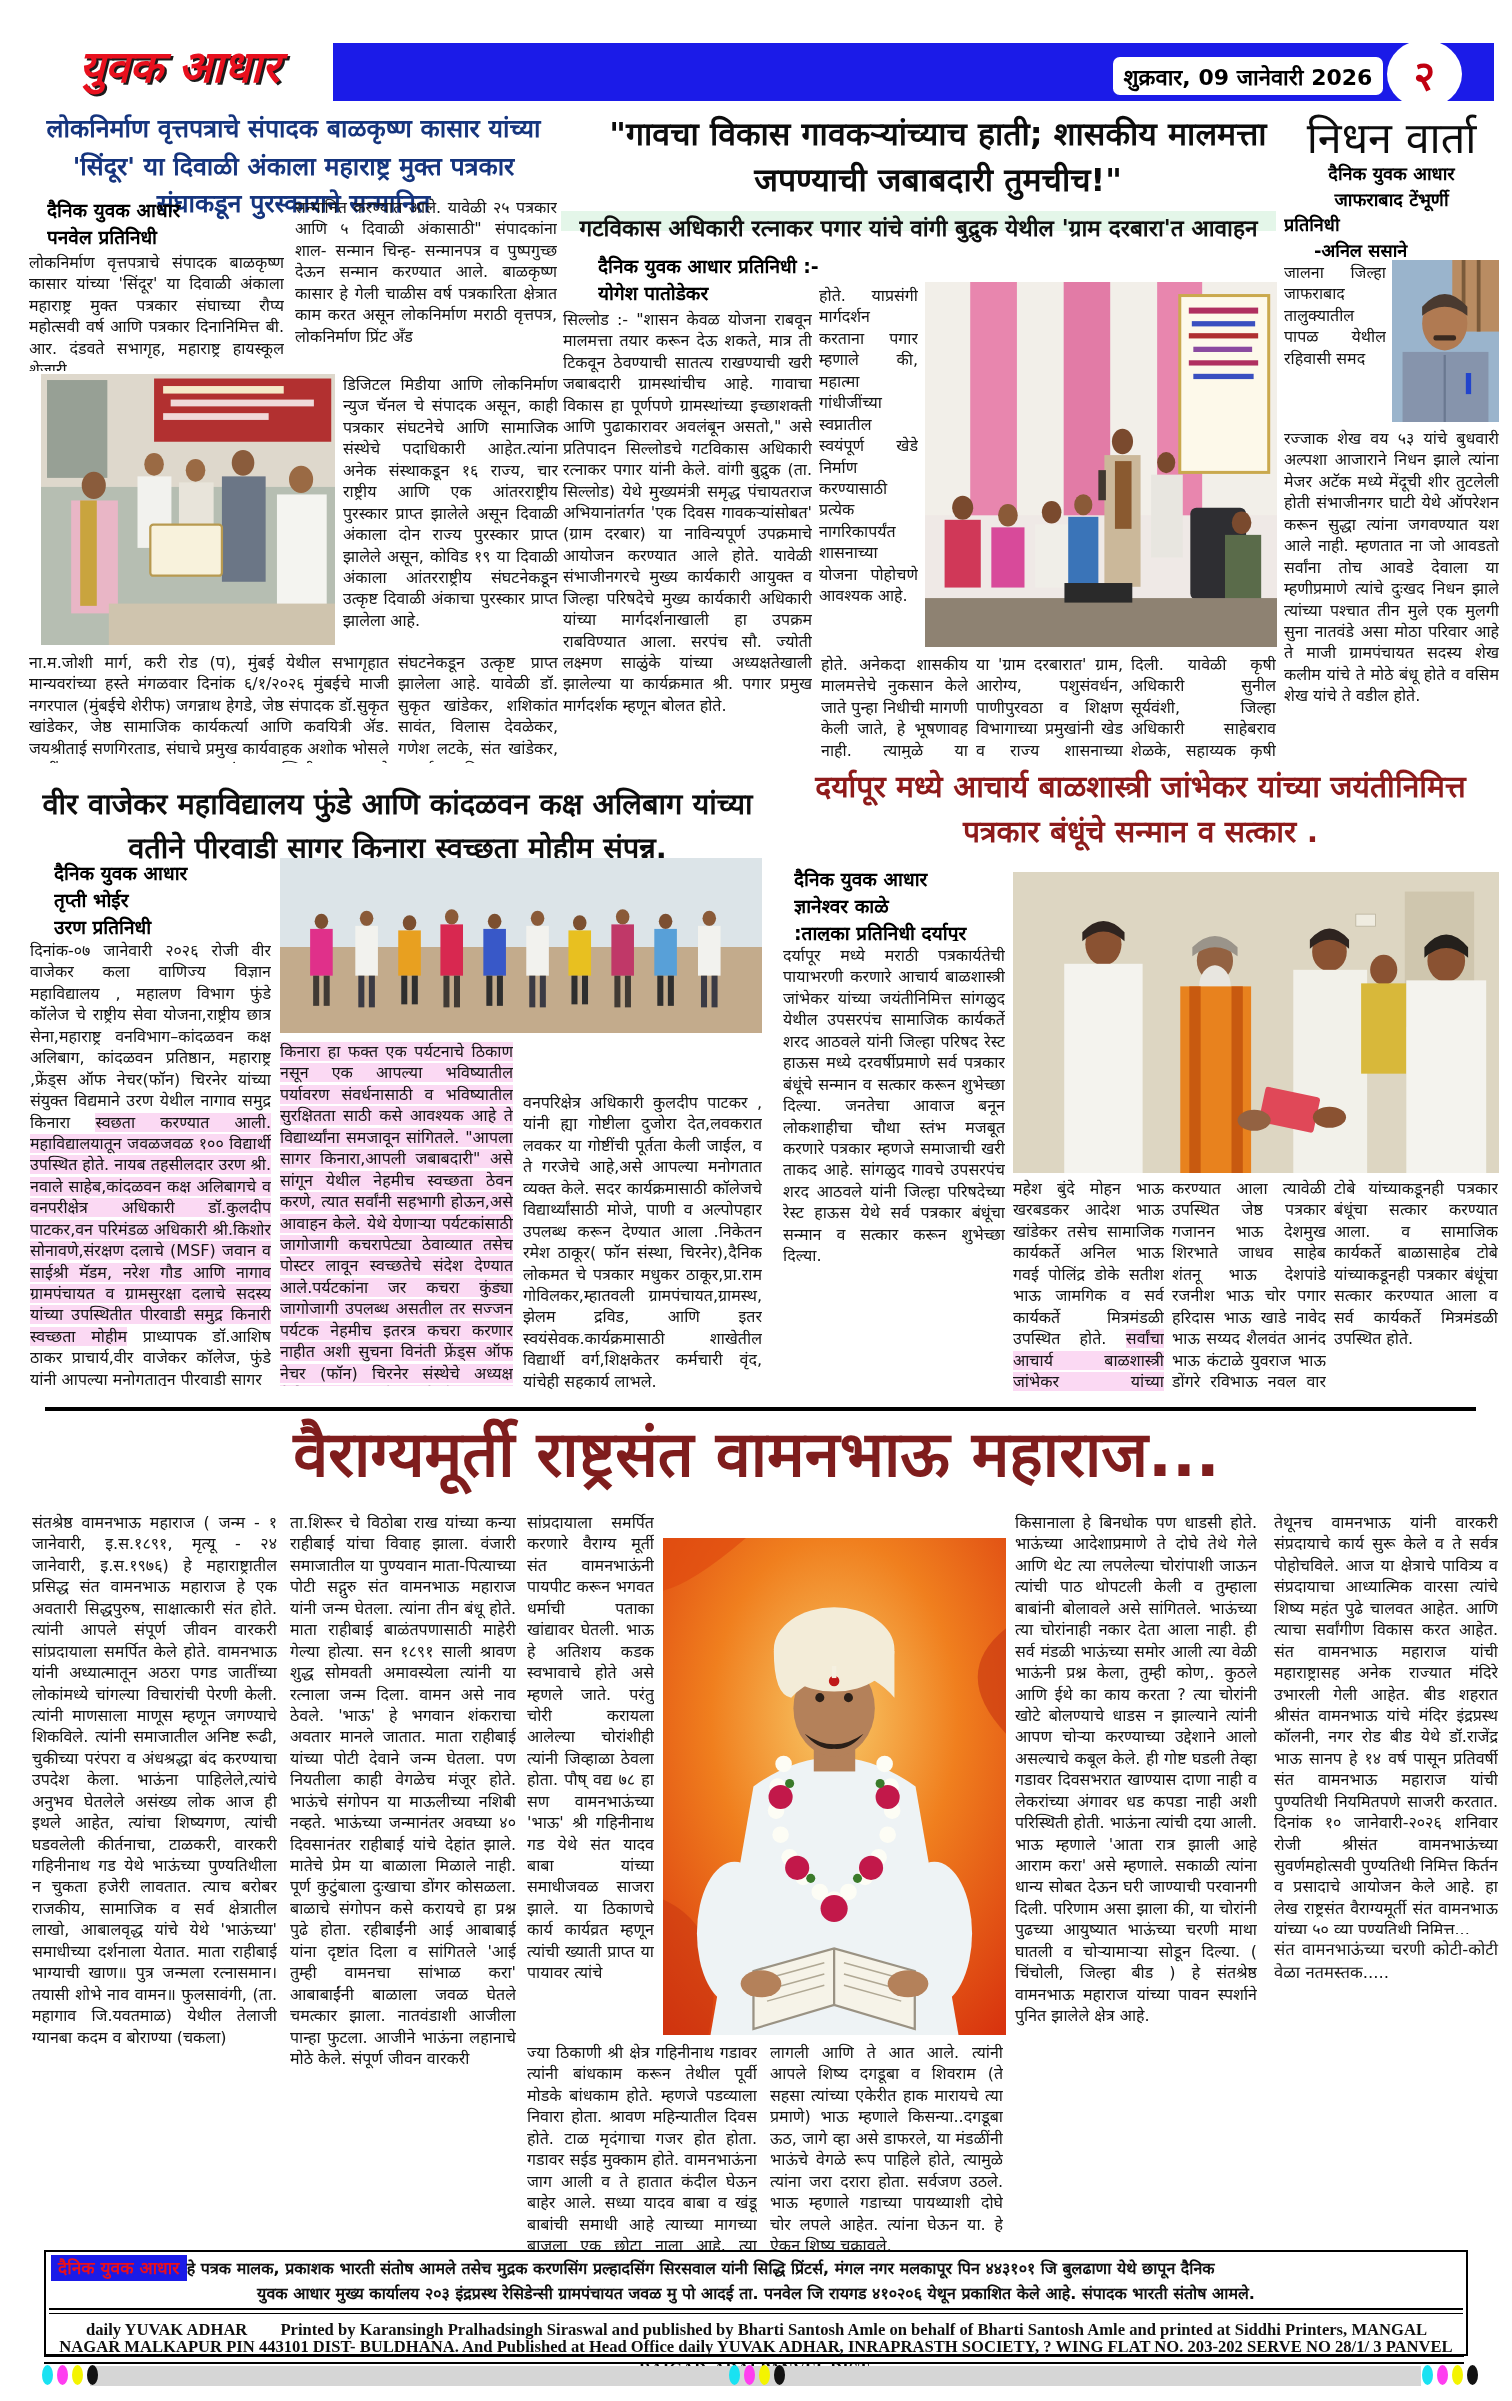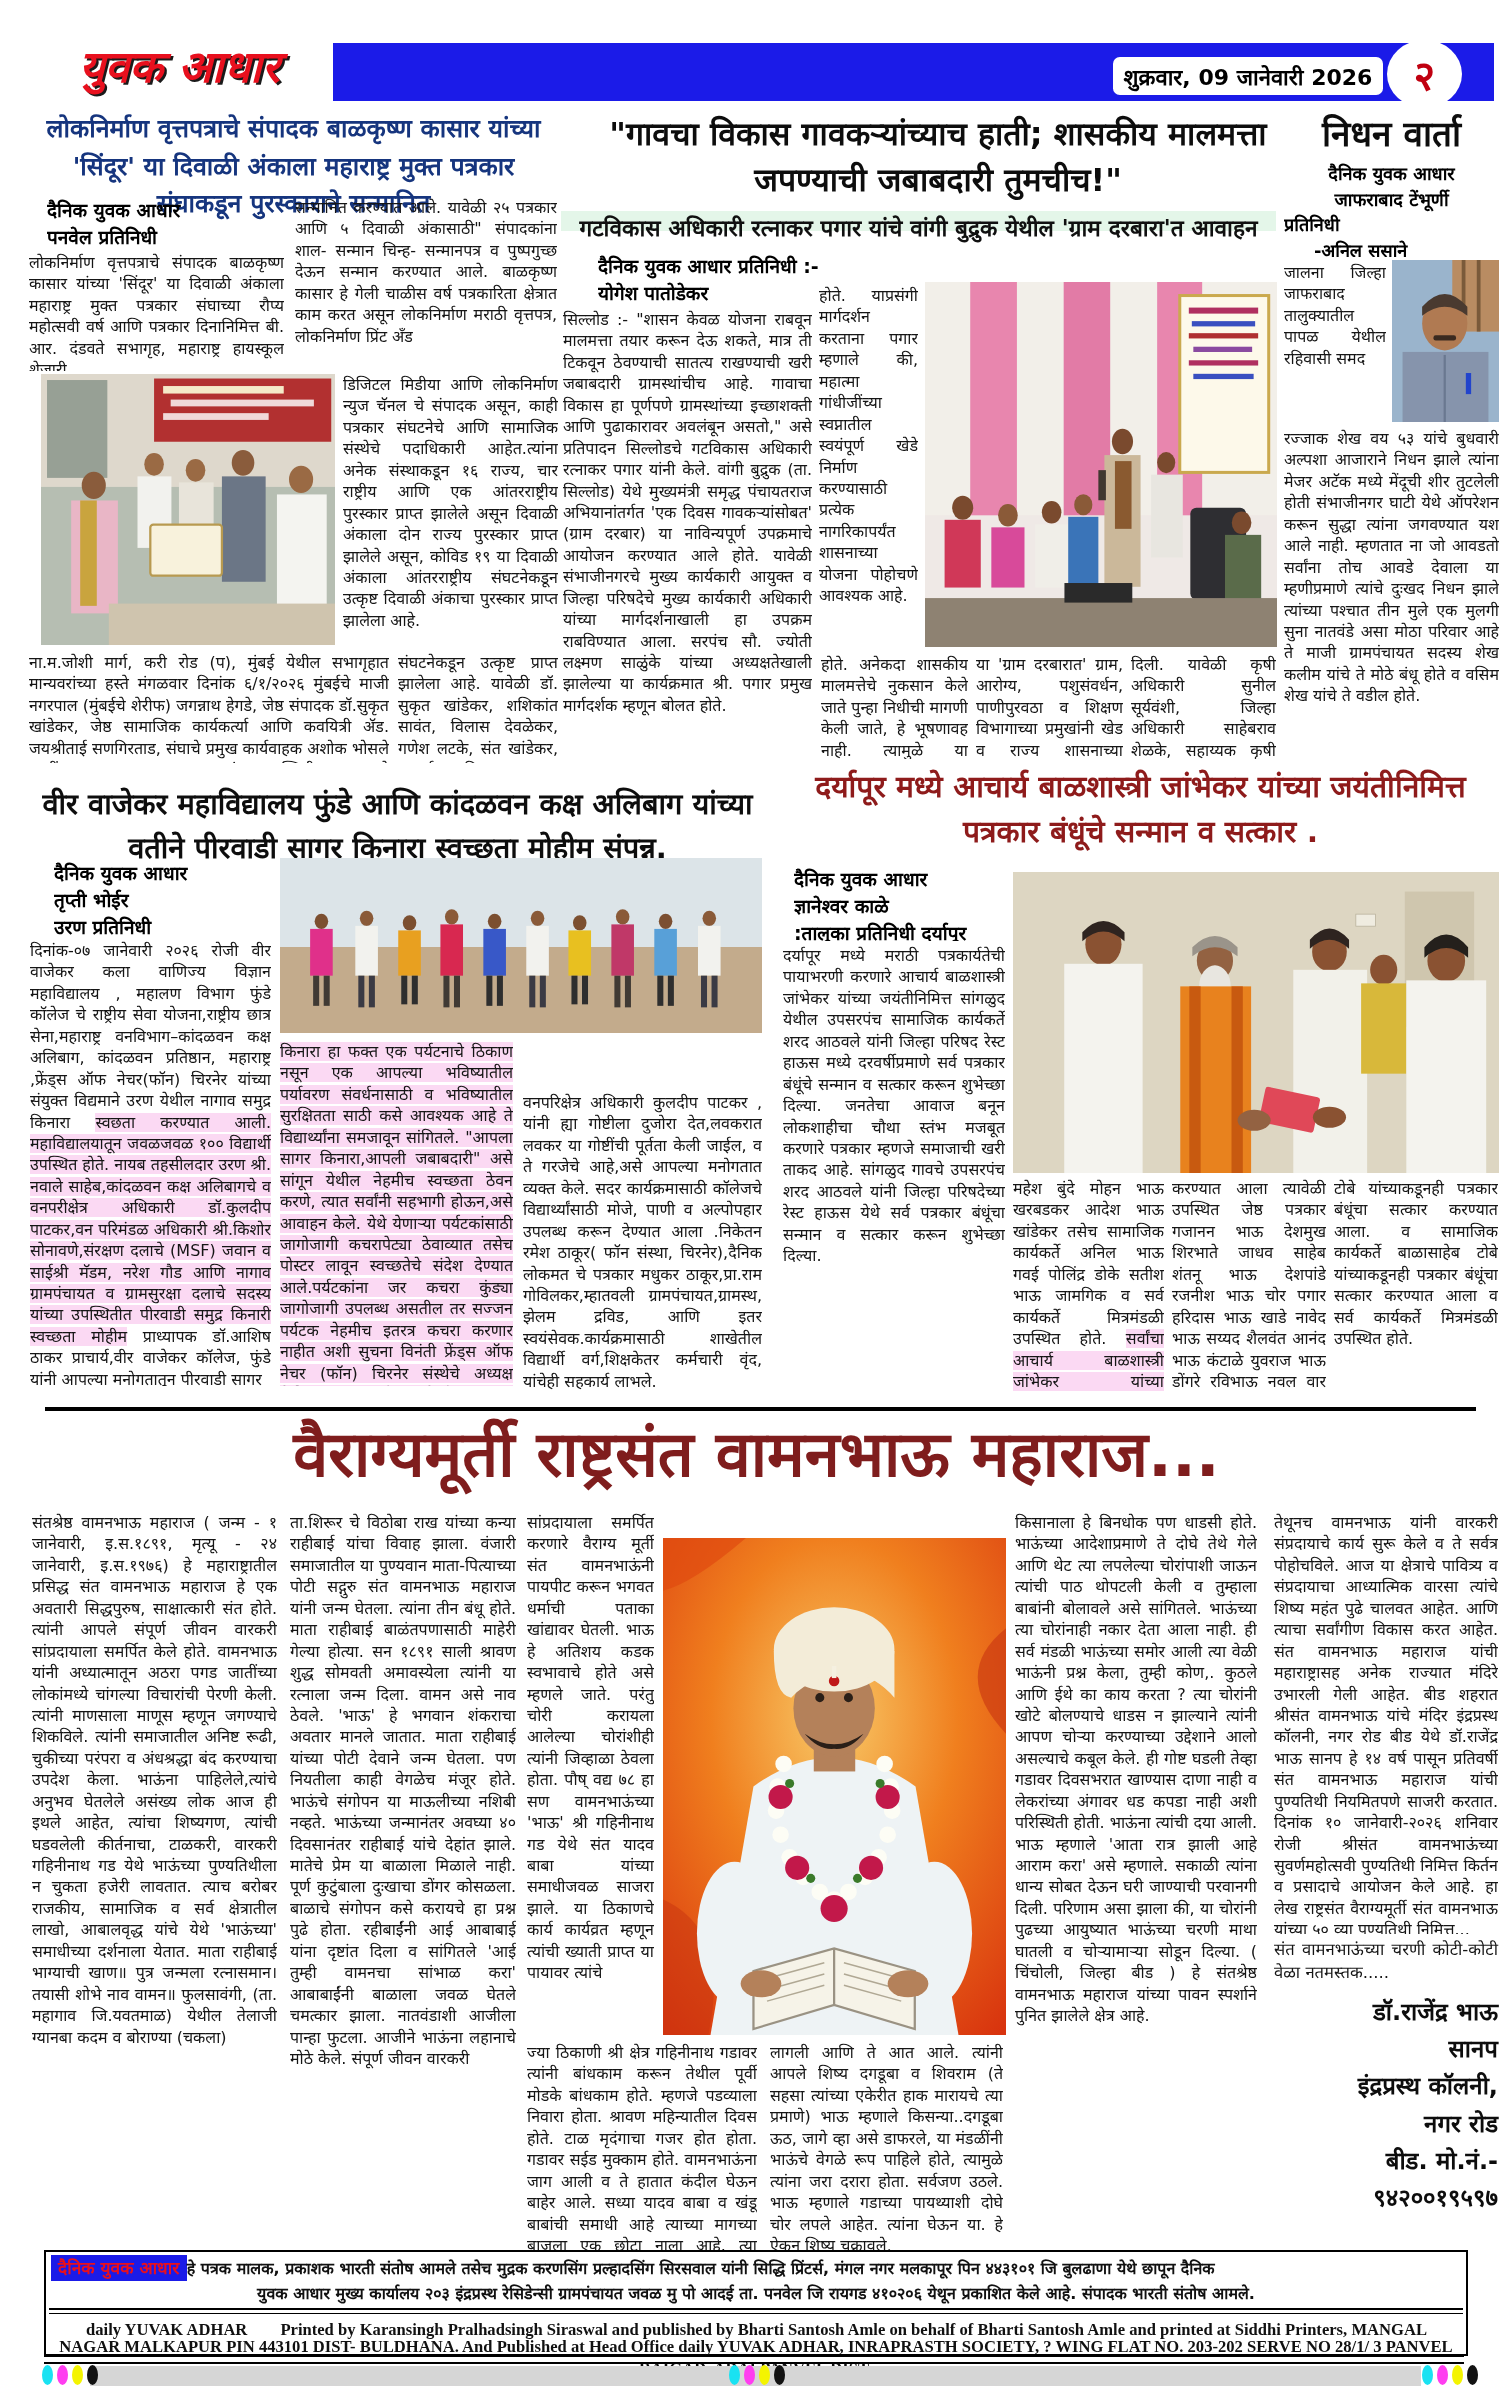--- a/index.html
+++ b/index.html
@@ -12,21 +12,21 @@
   .photo{position:absolute;overflow:hidden;background:#cfcfcf;}
   .photo svg{display:block;width:100%;height:100%;}
   .masthead-bar{background:#1b1be8;}
   .logo-box{background:#fff;display:flex;align-items:center;justify-content:center;}
   .logo-text{color:#e8101e;font-size:44px;font-weight:800;font-style:italic;text-shadow:2.3px 2.3px 0 #1a1a1a;white-space:nowrap;}
   .date-box{background:#fff;border-radius:6.8px;display:flex;align-items:center;justify-content:center;font-weight:700;font-size:22px;color:#000;}
   .page-num{background:#fff;border-radius:50%;display:flex;align-items:center;justify-content:center;color:#c00010;font-size:41px;font-weight:700;}
   .h-art1{position:absolute;font-weight:700;text-align:center;color:#16357e;font-size:25px;line-height:1.5;}
   .h-art2{position:absolute;font-weight:700;text-align:center;color:#0d0d0d;font-size:32px;line-height:1.45;}
   .subhead{position:absolute;background:#e4f6e9;font-weight:700;font-size:22.6px;text-align:center;color:#101010;line-height:1.55;}
-  .h-art3{position:absolute;font-weight:700;text-align:center;color:#0d0d0d;font-size:35px;line-height:1.2;}
+  .h-art3{position:absolute;font-weight:400;text-align:center;color:#0d0d0d;font-size:43px;line-height:1.2;}
   .h-art4{position:absolute;font-weight:700;text-align:center;color:#0d0d0d;font-size:29px;line-height:1.5;margin-top:16px;}
   .h-art5{position:absolute;font-weight:700;text-align:center;color:#8e1b1b;font-size:30px;line-height:1.5;}
   .rule{position:absolute;background:#000;}
   .h-art6{position:absolute;font-weight:700;text-align:center;color:#7f1d1d;font-size:63px;line-height:1.15;white-space:nowrap;}
   .closing{position:absolute;font-size:16.6px;line-height:1.4;color:#151515;text-align:justify;}
   .sig{position:absolute;font-weight:700;font-size:24px;line-height:1.55;text-align:right;color:#0d0d0d;}
   .footer-box{position:absolute;border:2.3px solid #000;background:#fff;}
   .footer-row1{position:absolute;left:4.5px;top:3px;right:4.5px;height:25.6px;display:flex;align-items:center;}
   .footer-logo{background:#1b1be8;color:#e8101e;font-weight:700;font-size:17.3px;padding:1.5px 7.5px;white-space:nowrap;}
   .footer-m1{flex:1;font-size:16px;font-weight:600;color:#111;}
@@ -338,28 +338,20 @@
       </g>
       <ellipse cx="130" cy="592" rx="27" ry="18" fill="#b4815a"></ellipse>
       <ellipse cx="325" cy="592" rx="27" ry="18" fill="#b4815a"></ellipse>
     </svg>
   </div>
   <div class="col" style="left:527px;top:2042px;width:230px;height:209px;">ज्या ठिकाणी श्री क्षेत्र गहिनीनाथ गडावर त्यांनी बांधकाम करून तेथील पूर्वी मोडके बांधकाम होते. म्हणजे पडव्याला निवारा होता. श्रावण महिन्यातील दिवस होते. टाळ मृदंगाचा गजर होत होता. गडावर सईड मुक्काम होते. वामनभाऊंना जाग आली व ते हातात कंदील घेऊन बाहेर आले. सध्या यादव बाबा व खंडू बाबांची समाधी आहे त्याच्या मागच्या बाजूला एक छोटा नाला आहे. त्या नाल्याला त्यावेळी लोटक्याचे पाणी होते. त्या नाल्यात चोर लपल्याची चाहूल भाऊंना</div>
   <div class="col" style="left:770px;top:2042px;width:233px;height:209px;">लागली आणि ते आत आले. त्यांनी आपले शिष्य दगडूबा व शिवराम (ते सहसा त्यांच्या एकेरीत हाक मारायचे त्या प्रमाणे) भाऊ म्हणाले किसन्या..दगडूबा ऊठ, जागे व्हा असे डाफरले, या मंडळींनी भाऊंचे वेगळे रूप पाहिले होते, त्यामुळे त्यांना जरा दरारा होता. सर्वजण उठले. भाऊ म्हणाले गडाच्या पायथ्याशी दोघे चोर लपले आहेत. त्यांना घेऊन या. हे ऐकून शिष्य चक्रावले,</div>
   <div class="col" style="left:1015px;top:1512px;width:242px;height:739px;">किसानाला हे बिनधोक पण धाडसी होते. भाऊंच्या आदेशाप्रमाणे ते दोघे तेथे गेले आणि थेट त्या लपलेल्या चोरांपाशी जाऊन त्यांची पाठ थोपटली केली व तुम्हाला बाबांनी बोलावले असे सांगितले. भाऊंच्या त्या चोरांनाही नकार देता आला नाही. ही सर्व मंडळी भाऊंच्या समोर आली त्या वेळी भाऊंनी प्रश्न केला, तुम्ही कोण,. कुठले आणि ईथे का काय करता ? त्या चोरांनी खोटे बोलण्याचे धाडस न झाल्याने त्यांनी आपण चोऱ्या करण्याच्या उद्देशाने आलो असल्याचे कबूल केले. ही गोष्ट घडली तेव्हा गडावर दिवसभरात खाण्यास दाणा नाही व लेकरांच्या अंगावर धड कपडा नाही अशी परिस्थिती होती. भाऊंना त्यांची दया आली. भाऊ म्हणाले 'आता रात्र झाली आहे आराम करा' असे म्हणाले. सकाळी त्यांना धान्य सोबत देऊन घरी जाण्याची परवानगी दिली. परिणाम असा झाला की, या चोरांनी पुढच्या आयुष्यात भाऊंच्या चरणी माथा घातली व चोऱ्यामाऱ्या सोडून दिल्या. ( चिंचोली, जिल्हा बीड ) हे संतश्रेष्ठ वामनभाऊ महाराज यांच्या पावन स्पर्शाने पुनित झालेले क्षेत्र आहे.</div>
   <div class="col" style="left:1274px;top:1512px;width:224px;height:422px;">तेथूनच वामनभाऊ यांनी वारकरी संप्रदायाचे कार्य सुरू केले व ते सर्वत्र पोहोचविले. आज या क्षेत्राचे पावित्र्य व संप्रदायाचा आध्यात्मिक वारसा त्यांचे शिष्य महंत पुढे चालवत आहेत. आणि त्याचा सर्वांगीण विकास करत आहेत. संत वामनभाऊ महाराज यांची महाराष्ट्रासह अनेक राज्यात मंदिरे उभारली गेली आहेत. बीड शहरात श्रीसंत वामनभाऊ यांचे मंदिर इंद्रप्रस्थ कॉलनी, नगर रोड बीड येथे डॉ.राजेंद्र भाऊ सानप हे १४ वर्ष पासून प्रतिवर्षी संत वामनभाऊ महाराज यांची पुण्यतिथी नियमितपणे साजरी करतात. दिनांक १० जानेवारी-२०२६ शनिवार रोजी श्रीसंत वामनभाऊंच्या सुवर्णमहोत्सवी पुण्यतिथी निमित्त किर्तन व प्रसादाचे आयोजन केले आहे. हा लेख राष्ट्रसंत वैराग्यमूर्ती संत वामनभाऊ यांच्या ५० व्या पुण्यतिथी निमित्त...</div>
   <div class="closing" style="left:1274px;top:1938px;width:224px;height:50px;">संत वामनभाऊंच्या चरणी कोटी-कोटी वेळा नतमस्तक.....</div>
-  <div class="sig" style="left:1274px;top:1994px;width:224px;height:249px;">
-    <div>डॉ.राजेंद्र भाऊ</div>
-    <div>सानप</div>
-    <div>इंद्रप्रस्थ कॉलनी,</div>
-    <div>नगर रोड</div>
-    <div>बीड. मो.नं.-</div>
-    <div>९४२००१९५९७</div>
-  </div>
 
   <div class="footer-box" style="left:44px;top:2250px;width:1420px;height:102px;">
     <div class="footer-row1">
       <span class="footer-logo">दैनिक युवक आधार</span>
       <span class="footer-m1">हे पत्रक मालक, प्रकाशक भारती संतोष आमले तसेच मुद्रक करणसिंग प्रल्हादसिंग सिरसवाल यांनी सिद्धि प्रिंटर्स, मंगल नगर मलकापूर पिन ४४३१०१ जि बुलढाणा येथे छापून दैनिक</span>
     </div>
     <div class="footer-m2">युवक आधार मुख्य कार्यालय २०३ इंद्रप्रस्थ रेसिडेन्सी ग्रामपंचायत जवळ मु पो आदई ता. पनवेल जि रायगड ४१०२०६ येथून प्रकाशित केले आहे. संपादक भारती संतोष आमले.</div>
     <div class="footer-div"></div>
     <div class="footer-en" style="top:67px;margin-left:34px;">
       <span class="left-label">daily YUVAK ADHAR</span>

